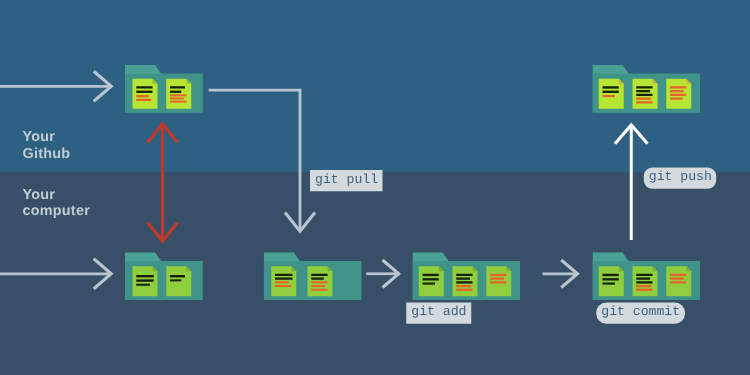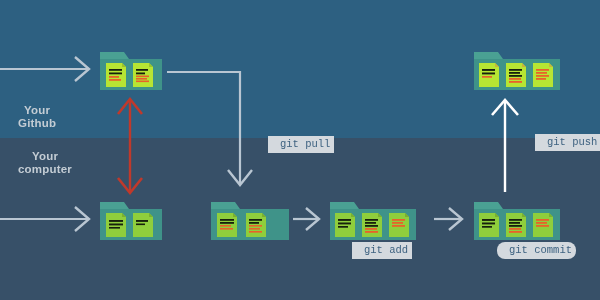--- a/index.html
+++ b/index.html
@@ -6,21 +6,20 @@
     margin: 0;
     padding: 0;
     background: #375068;
   }
   #stage {
     position: relative;
     width: 600px;
     height: 300px;
     overflow: hidden;
     font-family: "Liberation Sans", sans-serif;
-    text-align: center;
   }
   .band {
     position: absolute;
     left: 0;
     width: 600px;
   }
   #band-github {
     top: 0;
     height: 138px;
     background: #2d6081;
@@ -49,23 +48,22 @@
   .folder svg { display: block; }
 
   
   .cmd {
     position: absolute;
     background: #d4d9de;
     color: #3e6280;
     font-family: "Liberation Mono", "DejaVu Sans Mono", monospace;
     font-size: 10.5px;
     line-height: 14px;
-    padding: 1px 4px 2px 12px;
+    padding: 1px 4px 2px 4px;
     white-space: nowrap;
-    margin-left: 20px;
   }
 
   
   #wires {
     position: absolute;
     left: 0;
     top: 0;
     width: 600px;
     height: 300px;
   }
@@ -276,19 +274,19 @@
         <path d="M75 15 L79 19 H75 Z" fill="#7ab02f"></path>
         <rect x="62" y="21" width="13" height="1.8" fill="#e8622a"></rect>
         <rect x="62" y="24" width="11" height="1.8" fill="#e8622a"></rect>
         <rect x="62" y="27" width="13" height="1.8" fill="#e8622a"></rect>
       </g>
     </svg>
   </div>
 
   <div class="cmd" style="left:248px; top:136px;">git pull</div>
 
-  <div class="cmd" style="left:515px; top:134px;">git push</div>
-
-  <div class="cmd" style="left:332px; top:242px;">git add</div>
+  <div class="cmd" style="left:515px; top:134px;border-radius:7px;">git push</div>
+
+  <div class="cmd" style="left:325px; top:242px;">git add</div>
 
   <div class="cmd" style="left:477px; top:242px;border-radius:8px;">git commit</div>
 
 </div>
 
 </body></html>

